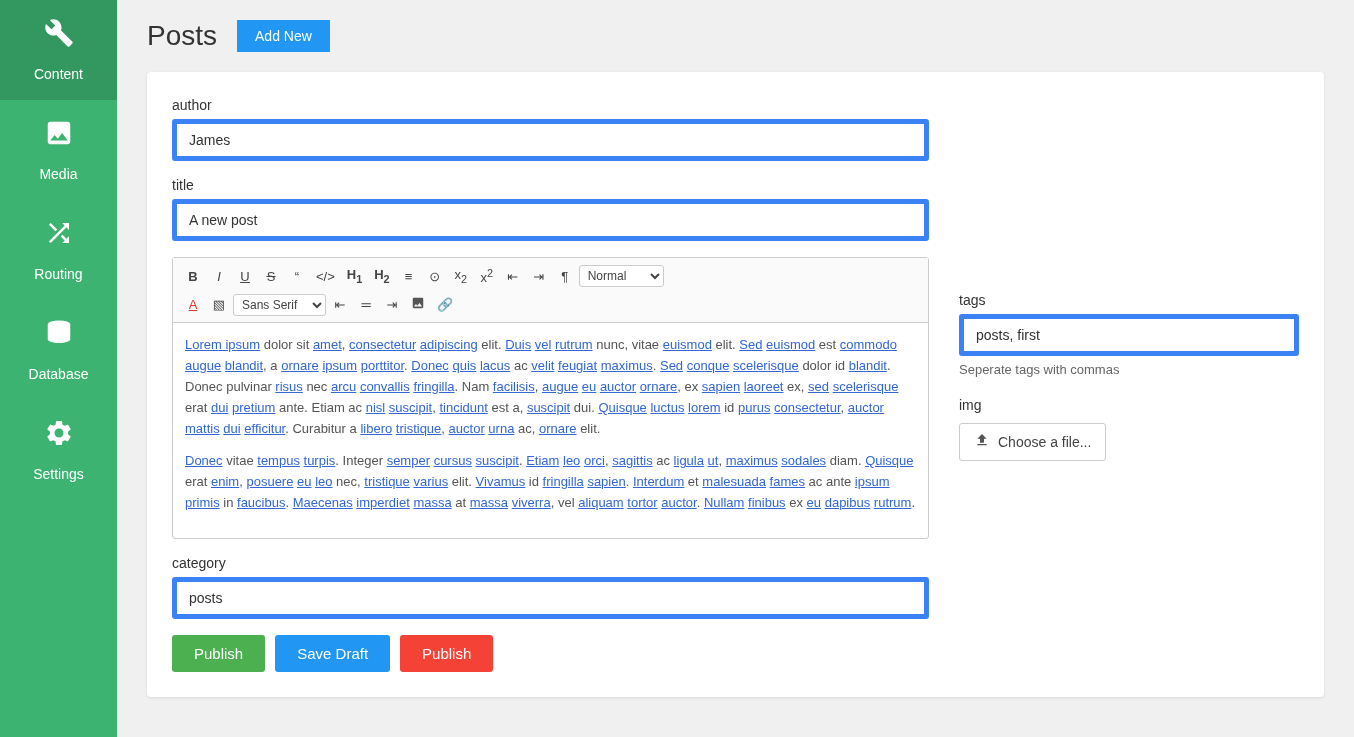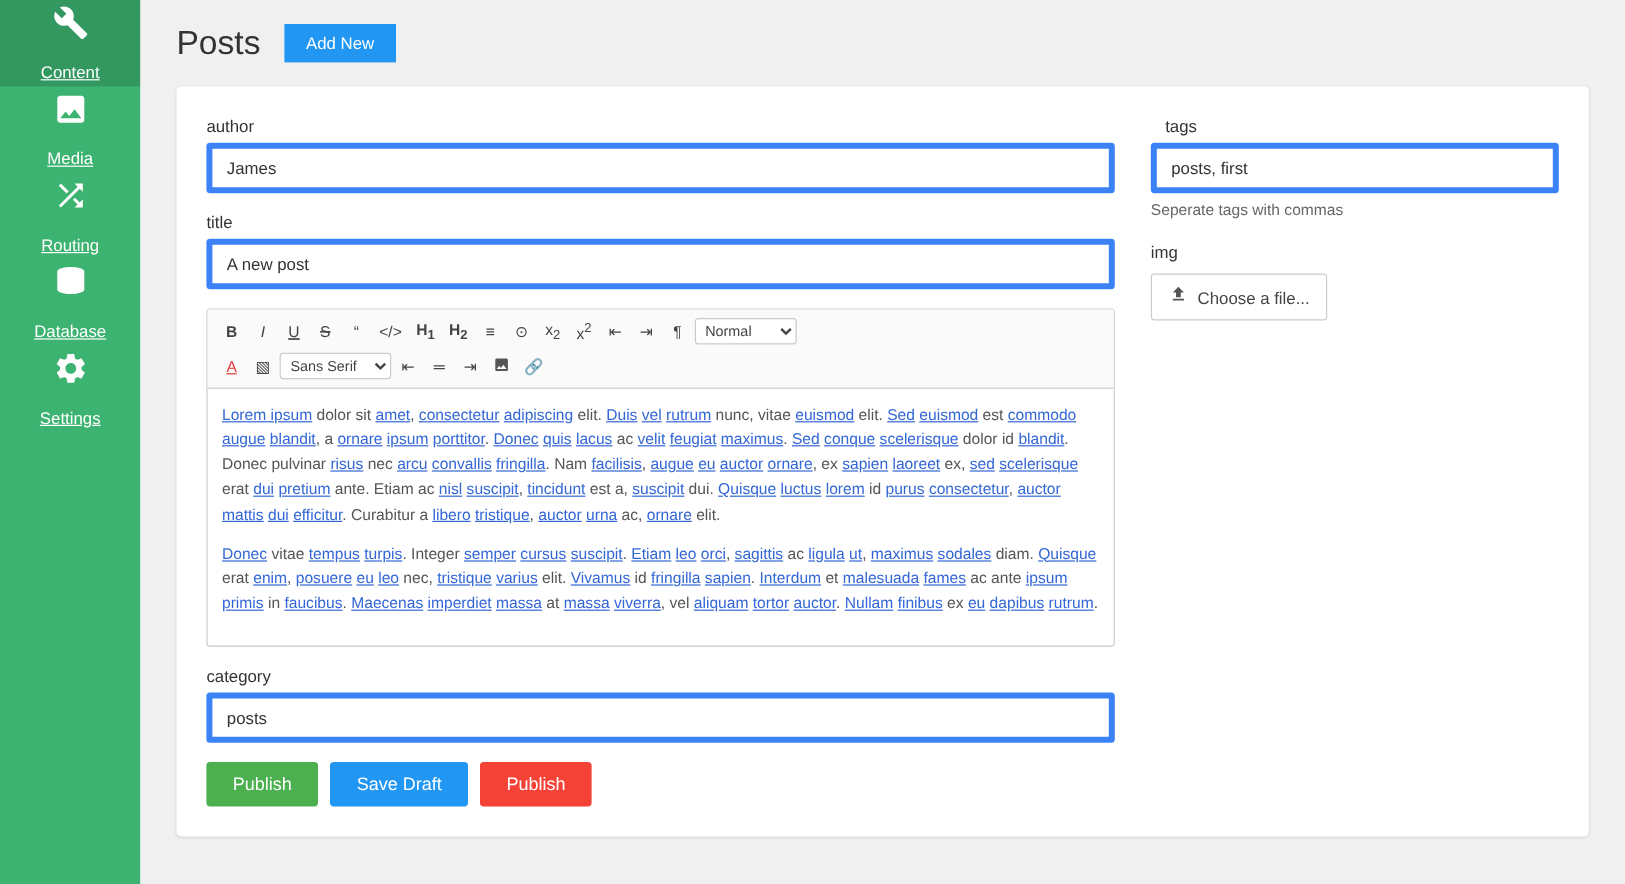--- a/index.html
+++ b/index.html
@@ -13,26 +13,25 @@
       flex-direction: column;
       align-items: center;
       padding-top: 0;
       flex-shrink: 0;
     }
     .sidebar-item {
       width: 100%;
       display: flex;
       flex-direction: column;
       align-items: center;
-      padding: 4px 10px;
+      padding: 18px 10px;
       color: white;
       cursor: pointer;
       font-size: 14px;
       text-align: center;
-      text-decoration: underline;
     }
     .sidebar-item .icon {
       font-size: 26px;
       margin-bottom: 6px;
       display: block;
     }
     .sidebar-item.active { background: rgba(0,0,0,0.15); }
 
     
     .main {
@@ -64,20 +63,21 @@
     }
 
     
     .card {
       background: white;
       border-radius: 4px;
       padding: 25px;
       box-shadow: 0 1px 3px rgba(0,0,0,0.1);
       display: flex;
       gap: 30px;
+      align-items: center;
     }
 
     .main-form { flex: 1; }
     .sidebar-form { width: 340px; flex-shrink: 0; }
 
     .field-label {
       font-size: 14px;
       color: #333;
       margin-bottom: 6px;
       display: block;
@@ -178,21 +178,21 @@
       background: #f44336;
       color: white;
       border: none;
       padding: 10px 22px;
       font-size: 15px;
       border-radius: 3px;
       cursor: pointer;
     }
 
     
-    .tags-label { font-size: 14px; color: #333; margin-bottom: 6px; display: block; margin-left: 12px; }
+    .tags-label { font-size: 14px; color: #333; margin-bottom: 6px; display: block; }
     .separate-hint { font-size: 13px; color: #666; margin-top: 6px; margin-bottom: 20px; }
 
     .img-label { font-size: 14px; color: #333; margin-bottom: 10px; display: block; }
     .file-btn {
       display: flex;
       align-items: center;
       gap: 8px;
       border: 1px solid #ccc;
       background: white;
       padding: 8px 14px;

